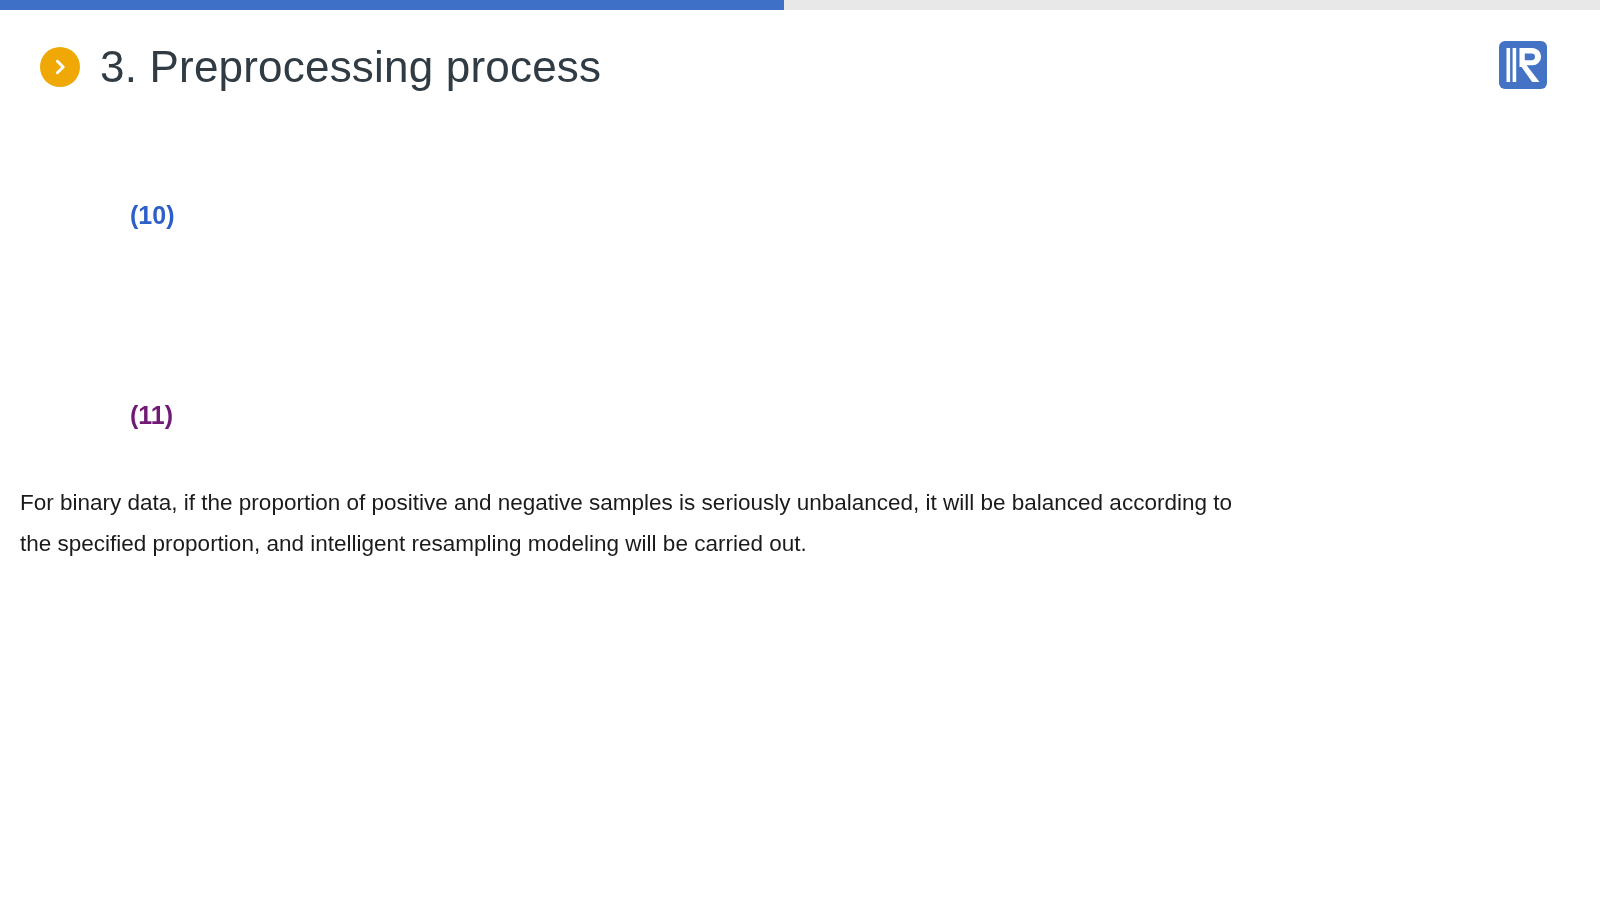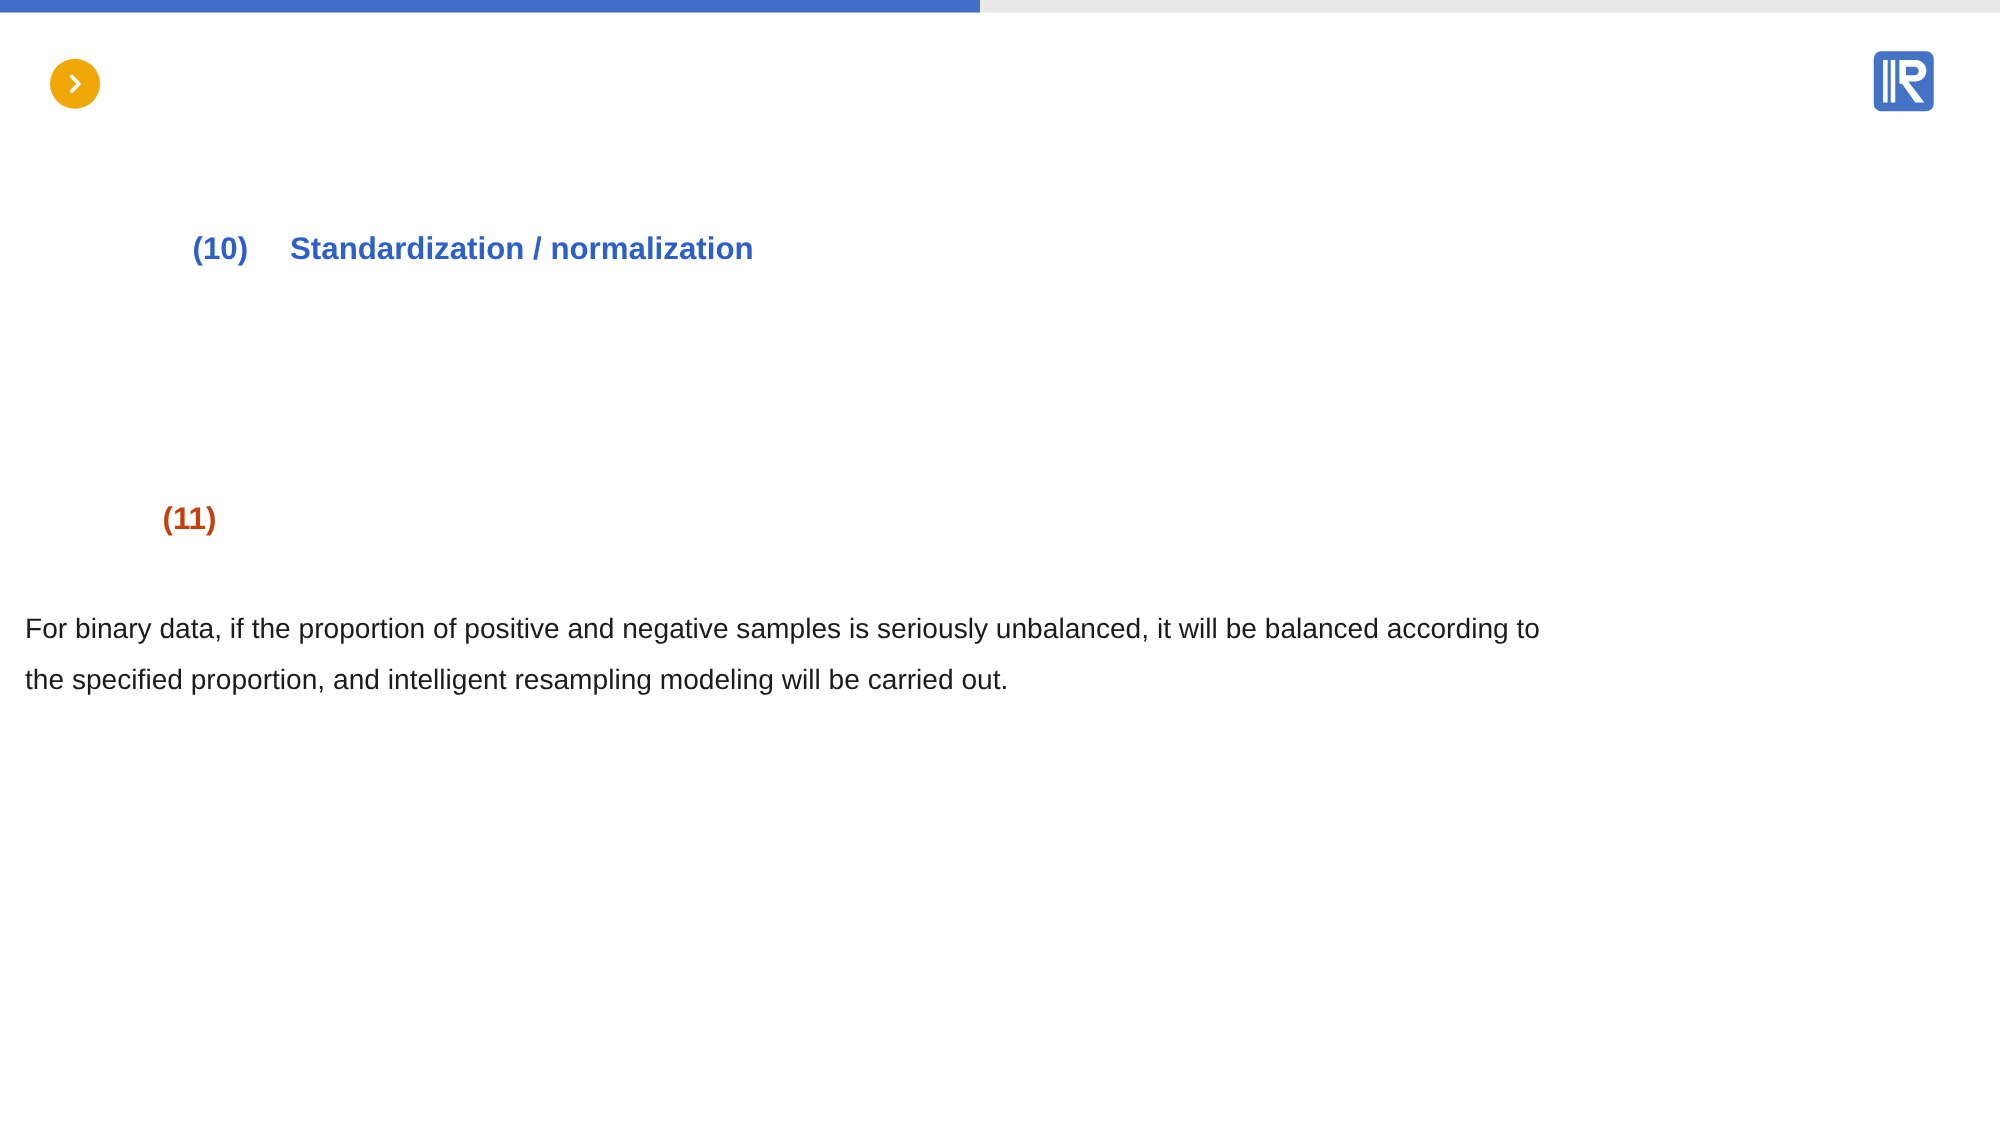--- a/index.html
+++ b/index.html
@@ -99,21 +99,21 @@
 
   .section-body {
     font-size: 22.5px;
     color: #1b1b1b;
     margin-left: 218px;
     width: 1240px;
     line-height: 41px;
     font-weight: 400;
   }
 
-  #section-10 { position: absolute; top: 0; left: 0; width: 1460px; padding-left: 24px; }
+  #section-10 { position: absolute; top: 16px; left: 0; width: 1460px; }
   #section-10 .section-heading .sec-num { width: 78px; }
   #section-10 .section-body { margin-top: 52px; }
 
   #section-11 { position: absolute; top: 216px; left: 0; width: 1600px; }
   #section-11 .section-heading .sec-num { width: 72px; }
   #section-11 .section-body { margin-top: 52px; margin-left: 20px; }
 </style>
 </head>
 <body>
 
@@ -122,42 +122,42 @@
 </div>
 
 <div id="slide-header">
 
   <div id="bullet-icon" style="background: rgb(239, 168, 6);">
     <svg width="20" height="20" viewBox="0 0 20 20" aria-hidden="true">
       <path d="M7.4 4.2 L13.2 10 L7.4 15.8" fill="none" stroke="#ffffff" stroke-width="2.9" stroke-linecap="round" stroke-linejoin="round"></path>
     </svg>
   </div>
 
+  <div id="page-title" style="color: rgb(48, 59, 67);">3. Preprocessing process</div>
 
   <div id="brand-logo">
     <svg width="50" height="50" viewBox="0 0 50 50" aria-hidden="true">
       <rect x="1" y="1" width="48" height="48" rx="6" ry="6" fill="#4472c4"></rect>
       <rect x="8.5" y="8" width="3.6" height="34" fill="#ffffff"></rect>
       <rect x="14.6" y="8" width="3.6" height="34" fill="#ffffff"></rect>
       <path d="M21.5 8 H34.5 a8.6 8.6 0 0 1 0 17.2 H28.6 L41.5 42 H34.2 L23.6 27.0 H21.5 Z
                M26.8 13.4 V20.2 H33.6 a3.4 3.4 0 0 0 0 -6.8 Z" fill="#ffffff" fill-rule="evenodd"></path>
     </svg>
   </div>
 
 </div>
 
 <div id="slide-body">
 
   <div class="section" id="section-10">
     <div class="section-heading" style="color: rgb(44, 95, 200);">
       <span class="sec-num">(10)</span>
-      <span class="sec-label">Standardization / normalization</span>
     </div>
   </div>
 
   <div class="section" id="section-11">
-    <div class="section-heading" style="color: #c2410c;">
+    <div class="section-heading" style="color: #701a75;">
       <span class="sec-num">(11)</span>
     </div>
     <div class="section-body">For binary data, if the proportion of positive and negative samples is seriously unbalanced, it will be balanced according to the specified proportion, and intelligent resampling modeling will be carried out.</div>
   </div>
 
 </div>
 
 </body></html>

